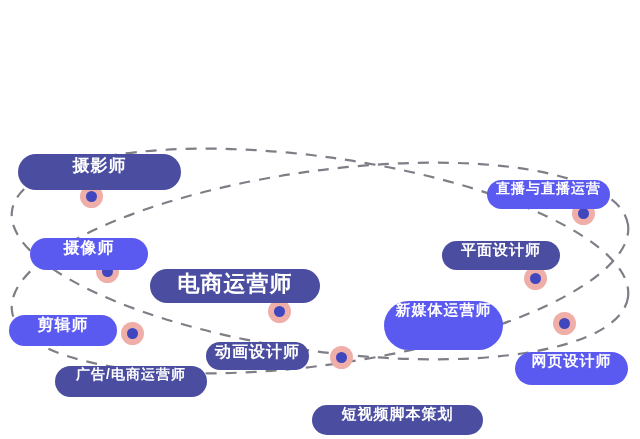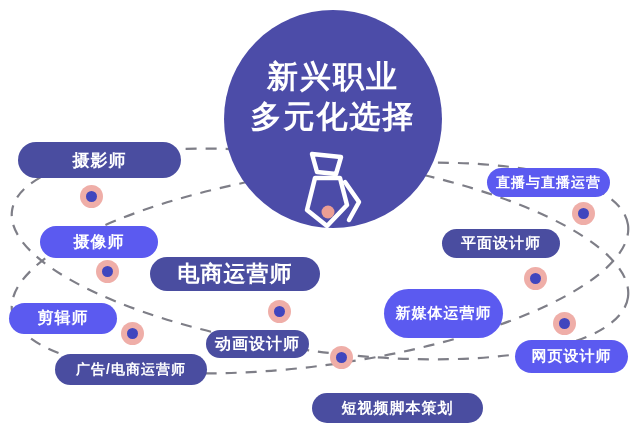--- a/index.html
+++ b/index.html
@@ -19,24 +19,25 @@
     background:#fff;
     font-family:"Liberation Sans", sans-serif;
   }
   .orbits{position:absolute;left:0;top:0;}
   .pill{
     position:absolute;
     border-radius:999px;
     color:#fff;
     font-weight:bold;
     display:flex;
-    align-items:center;
+    align-items:flex-start;
     justify-content:center;
     letter-spacing:1px;
     white-space:nowrap;
+    margin-top:12px;
   }
   .pill.dark{background:var(--pill-dark);}
   .pill.bright{background:var(--pill-bright);}
   .dot{
     position:absolute;
     width:23px;height:23px;
     border-radius:50%;
     background:var(--dot-ring);
     display:flex;align-items:center;justify-content:center;
   }
@@ -82,21 +83,21 @@
       <div class="dot" style="left: 329.5px; top: 345.5px;"></div>
       <div class="dot" style="left: 571.5px; top: 201.5px;"></div>
       <div class="dot" style="left: 523.5px; top: 266.5px;"></div>
       <div class="dot" style="left: 552.5px; top: 311.5px;"></div>
     </div>
 
   <div id="pills-layer">
       <div class="pill dark" style="left: 18px; top: 142px; width: 163px; height: 36px; font-size: 17px;">
         <span>摄影师</span>
       </div>
-      <div class="pill bright" style="left: 40px; top: 226px; width: 118px; height: 32px; font-size: 16px;">
+      <div class="pill bright" style="left: 30px; top: 226px; width: 118px; height: 32px; font-size: 16px;">
         <span>摄像师</span>
       </div>
       <div class="pill dark" style="left: 150px; top: 257px; width: 170px; height: 34px; font-size: 22px;">
         <span>电商运营师</span>
       </div>
       <div class="pill bright" style="left: 9px; top: 303px; width: 108px; height: 31px; font-size: 16px;">
         <span>剪辑师</span>
       </div>
       <div class="pill dark" style="left: 55px; top: 354px; width: 152px; height: 31px; font-size: 14px;">
         <span>广告/电商运营师</span>
@@ -114,30 +115,14 @@
         <span>平面设计师</span>
       </div>
       <div class="pill bright" style="left: 384px; top: 289px; width: 119px; height: 49px; font-size: 15px;">
         <span>新媒体运营师</span>
       </div>
       <div class="pill bright" style="left: 515px; top: 340px; width: 113px; height: 33px; font-size: 15px;">
         <span>网页设计师</span>
       </div>
     </div>
 
-  <div class="central-circle">
-    <div class="central-title">
-      <div>新兴职业</div>
-      <div>多元化选择</div>
-    </div>
-    <svg class="tie-svg" width="70" height="85" viewBox="0 0 70 85">
-
-      <polygon points="12,9 41,12 36,29 17,27" fill="none" stroke="#fff" stroke-width="4.5" stroke-linejoin="round"></polygon>
-
-      <polygon points="15,33 40,33 47,60 27,81 7,65" fill="none" stroke="#fff" stroke-width="4.5" stroke-linejoin="round"></polygon>
-
-      <polyline points="45,37 59,57 49,75" fill="none" stroke="#fff" stroke-width="4.5" stroke-linejoin="round" stroke-linecap="round"></polyline>
-
-      <circle cx="28" cy="67" r="6.5" fill="#eb9e94"></circle>
-    </svg>
-  </div>
 
 </div>
 
 </body></html>

